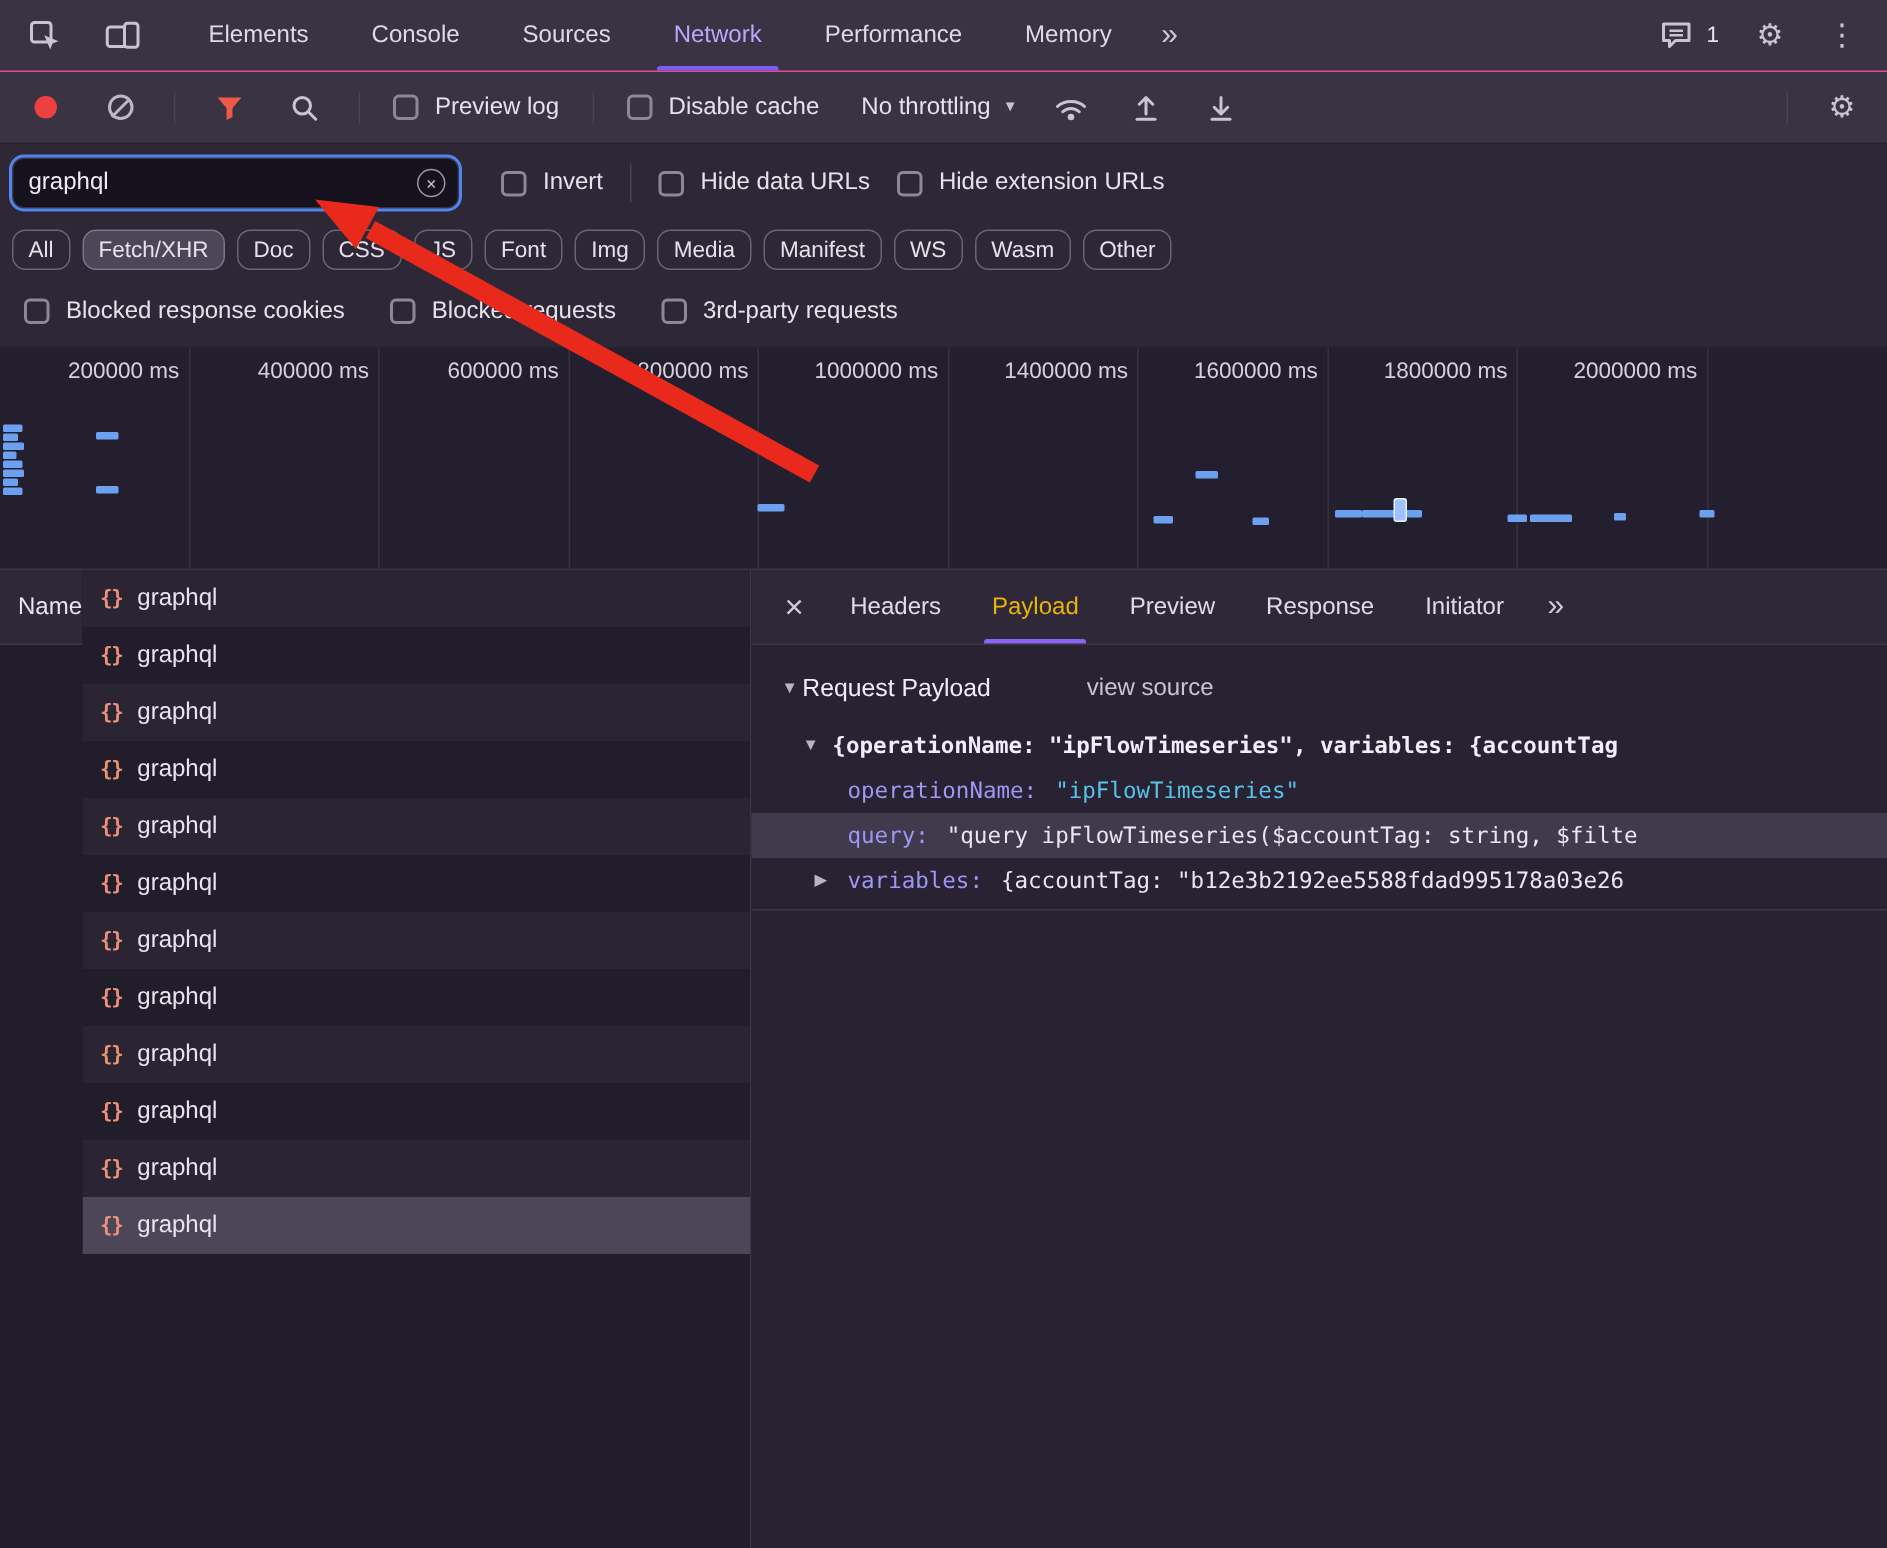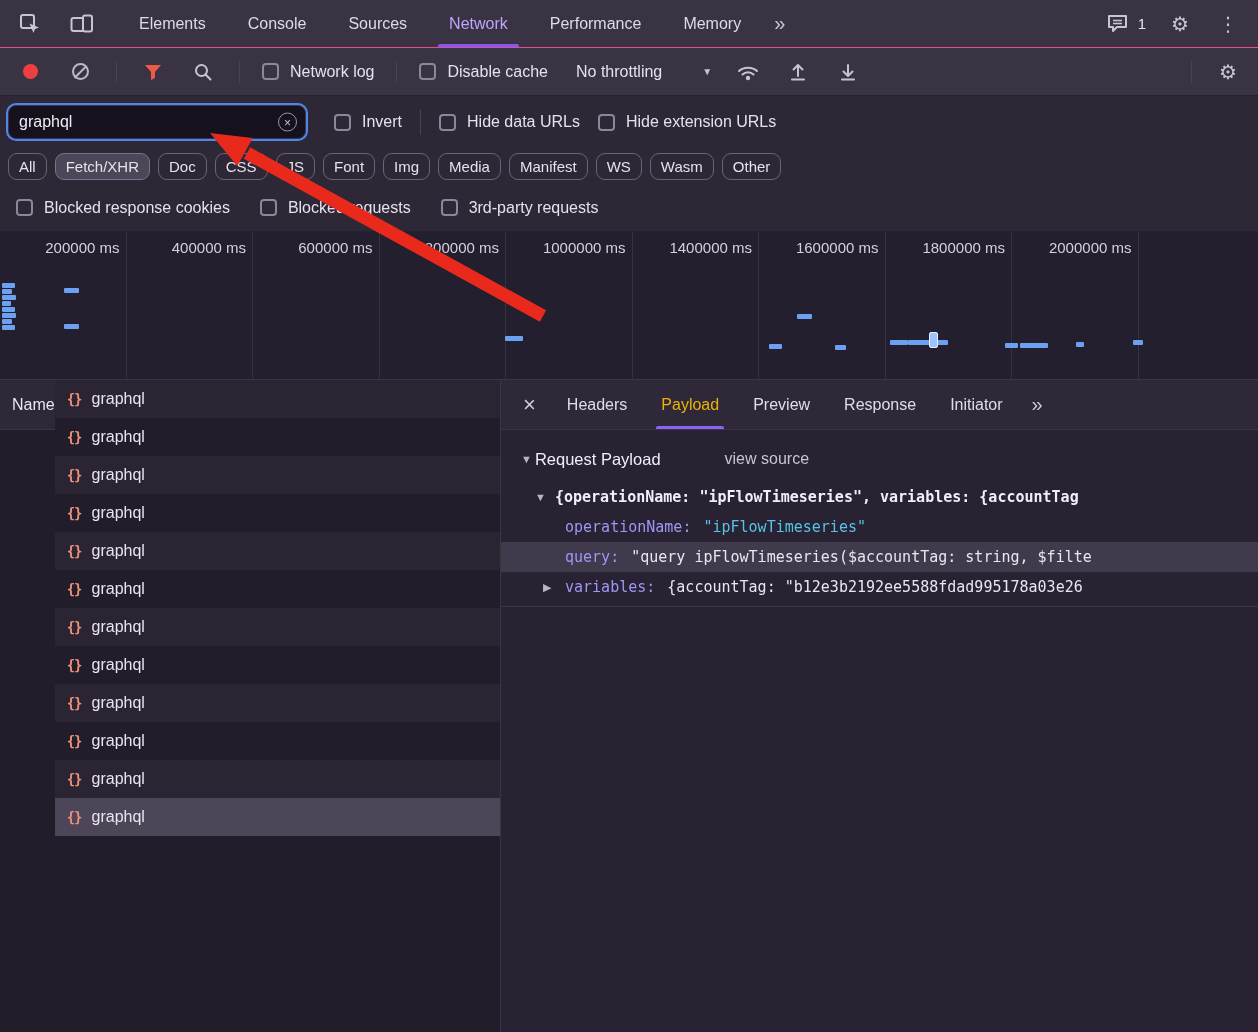--- a/index.html
+++ b/index.html
@@ -26,21 +26,21 @@
   .net-toolbar{position:absolute;top:48px;left:0;right:0;height:48px;background:#3a3343;
     display:flex;align-items:center;gap:22px;padding-left:16px;border-bottom:1px solid #27222f}
   .rec-dot{width:15px;height:15px;border-radius:50%;background:#ee4040;display:inline-block}
   .block-circle{width:17px;height:17px;border:2px solid #bdb7c6;border-radius:50%;display:inline-block;position:relative}
   .block-circle::after{content:"";position:absolute;left:-2px;top:5.5px;width:17px;height:2px;background:#bdb7c6;transform:rotate(-45deg)}
   .vdiv{width:1px;height:22px;background:#4a4356;flex:none}
   .vdiv.tall{height:26px}
   .chk{display:flex;align-items:center;gap:11px;font-size:16px;color:#e6e1ec;flex:none}
   .box{width:17px;height:17px;border:2px solid #8d8799;border-radius:4px;flex:none;background:transparent}
   .chk-label{white-space:nowrap}
-  .throttle{display:flex;align-items:center;gap:40px;margin-left:6px;font-size:16px;color:#e6e1ec}
+  .throttle{display:flex;align-items:center;gap:8px;margin-left:6px;font-size:16px;color:#e6e1ec}
   .caret-sm{font-size:10px;color:#c9c3d2}
   .flex-spacer{flex:1}
   .pad-right{margin-right:16px}
 
   
   .filter-row{position:absolute;top:96px;left:0;right:0;height:52px;background:#2d2736;
     display:flex;align-items:center;padding-left:8px}
   .filter-box{position:relative;margin-right:28px;flex:none}
   .filter-input{width:298px;height:34px;border-radius:8px;background:#15111d;border:1px solid #3a3344;
     box-shadow:0 0 0 2px #4f86ee;color:#f0ecf5;font-size:16px;padding:0 36px 0 10px;outline:none;
@@ -174,21 +174,21 @@
     </span>
     <span class="icon-btn">
       <svg width="20" height="20" viewBox="0 0 20 20">
         <circle cx="8.5" cy="8.5" r="5.5" fill="none" stroke="#c9c3d2" stroke-width="2"></circle>
         <line x1="12.8" y1="12.8" x2="17.5" y2="17.5" stroke="#c9c3d2" stroke-width="2" stroke-linecap="round"></line>
       </svg>
     </span>
     <span class="vdiv"></span>
     <label class="chk">
       <span class="box"></span>
-      <span class="chk-label">Network log</span>
+      <span class="chk-label">Preview log</span>
     </label>
     <span class="vdiv"></span>
     <label class="chk">
       <span class="box"></span>
       <span class="chk-label">Disable cache</span>
     </label>
     <div class="throttle">
       <span class="chk-label">No throttling</span>
       <span class="caret-sm">▼</span>
     </div>

